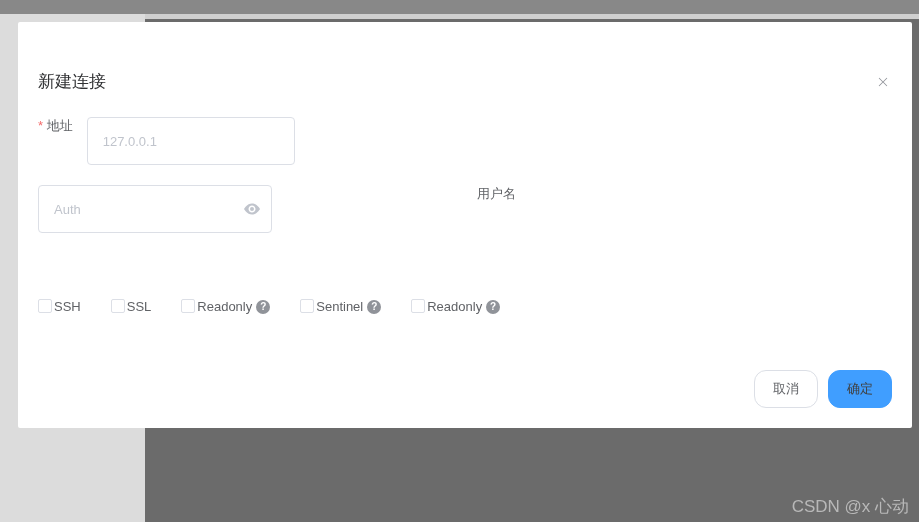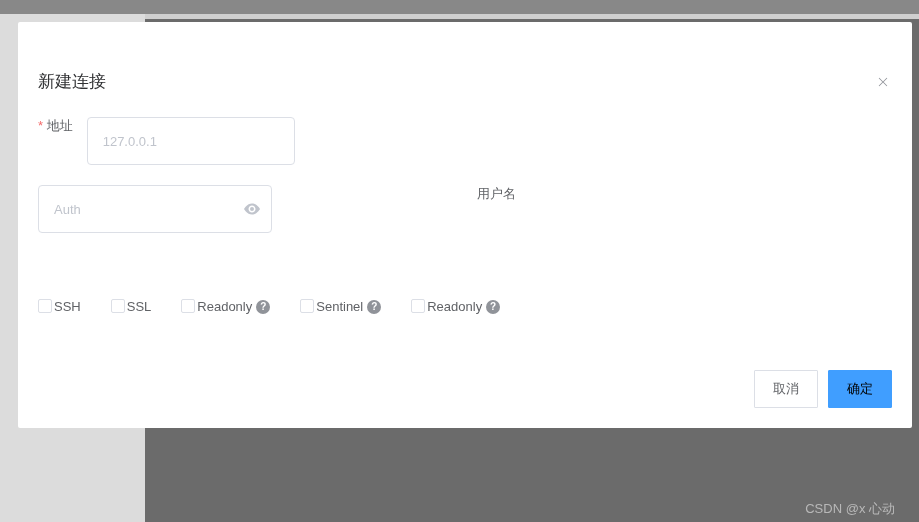--- a/index.html
+++ b/index.html
@@ -165,38 +165,38 @@
       font-weight: bold;
     }
     .dialog-footer {
       display: flex;
       justify-content: flex-end;
       gap: 10px;
       padding-top: 56px;
     }
     .btn {
       padding: 9px 18px;
-      border-radius: 1px;
+      border-radius: 12px;
       font-size: 13px;
       cursor: pointer;
       border: 1px solid #dcdfe6;
       background: #fff;
       color: #606266;
     }
     .btn-primary {
       background: #409eff;
       border-color: #409eff;
-      color: #000000;
+      color: #404040;
       text-align: center;
     }
     .watermark {
       position: absolute;
       bottom: 4px;
-      right: 24px;
-      font-size: 13px;
+      right: 10px;
+      font-size: 17px;
       color: #b8b8b8;
     }
   </style>
 </head>
 <body>
 
 <div class="backdrop-top"></div>
 <div class="backdrop-top2"></div>
 <div class="backdrop-side"></div>
 

